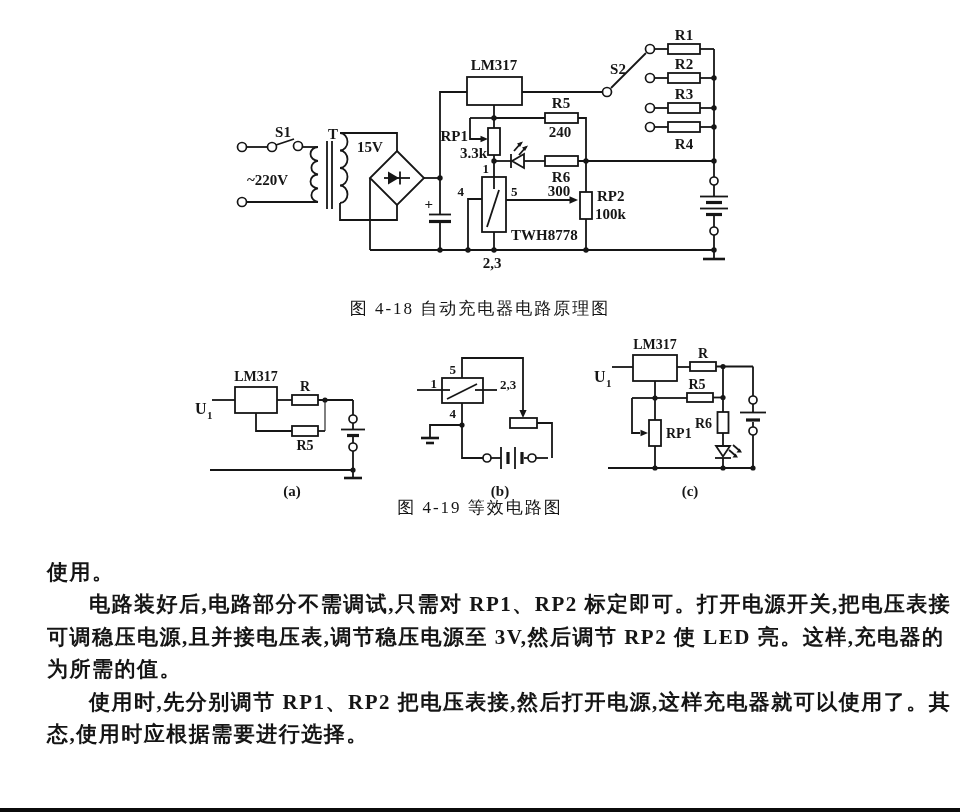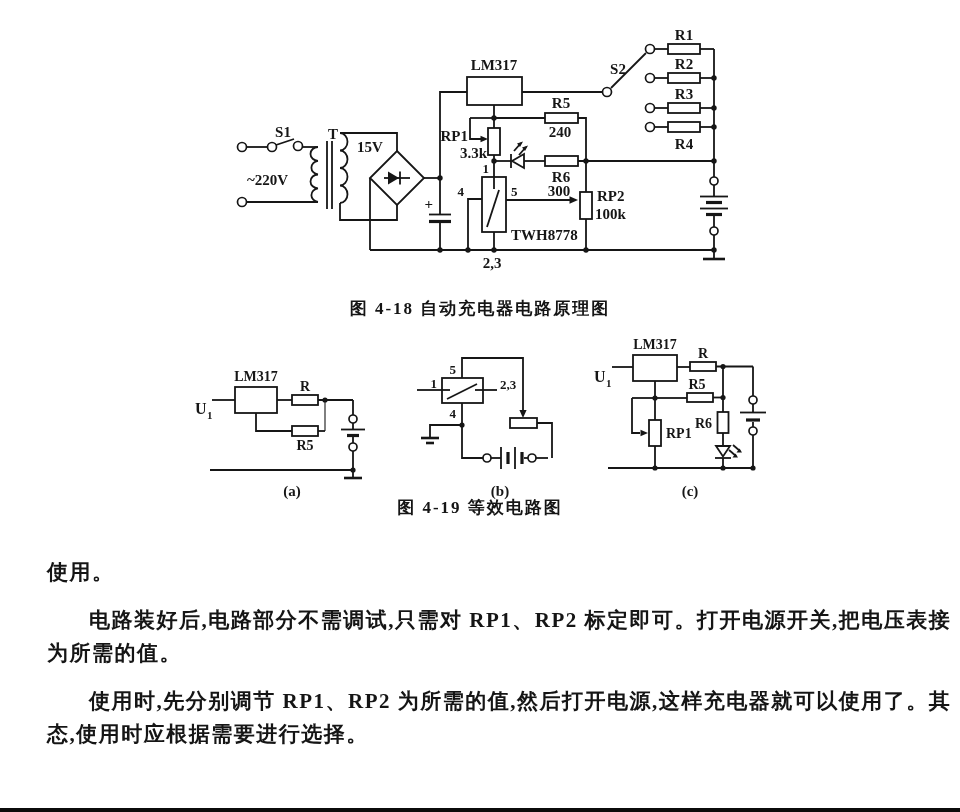--- a/index.html
+++ b/index.html
@@ -15,24 +15,24 @@
   .w circle.dot{fill:#161616;stroke:none;}
   .w .f{fill:#161616;stroke:none;}
   
   text{fill:#161616;font-family:"Liberation Serif",serif;font-weight:bold;}
   .t15{font-size:15px;}
   .t14{font-size:14px;}
   .t13{font-size:13px;}
   .t16{font-size:16px;}
   .t11{font-size:11px;}
   .caption{position:absolute;left:0;width:960px;text-align:center;font-size:17px;
-           font-weight:bold;letter-spacing:2px;}
+           font-weight:normal;letter-spacing:2px;}
   .bodytext{position:absolute;left:47px;top:556px;width:880px;font-size:21px;
             font-weight:bold;line-height:32.4px;letter-spacing:1.5px;white-space:nowrap;}
-  .bodytext .indent{padding-left:42px;margin-top:16px;}
+  .bodytext .indent{padding-left:42px;}
   .scan-edge{position:absolute;left:0;bottom:0;width:960px;height:4px;background:#0b0b0b;}
 </style>
 </head>
 <body>
 
 <div class="page">
 
   <svg class="w" style="left:210px;top:20px" width="520" height="255" viewBox="210 20 520 255">
 
     <g>
@@ -333,19 +333,20 @@
       <text class="t14" x="666" y="438">RP1</text>
       <text class="t15" x="690" y="496" text-anchor="middle">(c)</text>
     </g>
   </svg>
 
   <div class="caption" style="top:496px">图 4-19  等效电路图</div>
 
   <div class="bodytext">
     <div>使用。</div>
     <div class="indent">电路装好后,电路部分不需调试,只需对 RP1、RP2 标定即可。打开电源开关,把电压表接</div>
+    <div>可调稳压电源,且并接电压表,调节稳压电源至 3V,然后调节 RP2 使 LED 亮。这样,充电器的</div>
     <div>为所需的值。</div>
-    <div class="indent">使用时,先分别调节 RP1、RP2 为所需的值,然后打开电源,这样充电器就可以使用了。其</div>
+    <div class="indent">使用时,先分别调节 RP1、RP2 把电压表接,然后打开电源,这样充电器就可以使用了。其</div>
     <div>态,使用时应根据需要进行选择。</div>
   </div>
 
   <div class="scan-edge"></div>
 </div>
 
 </body></html>

